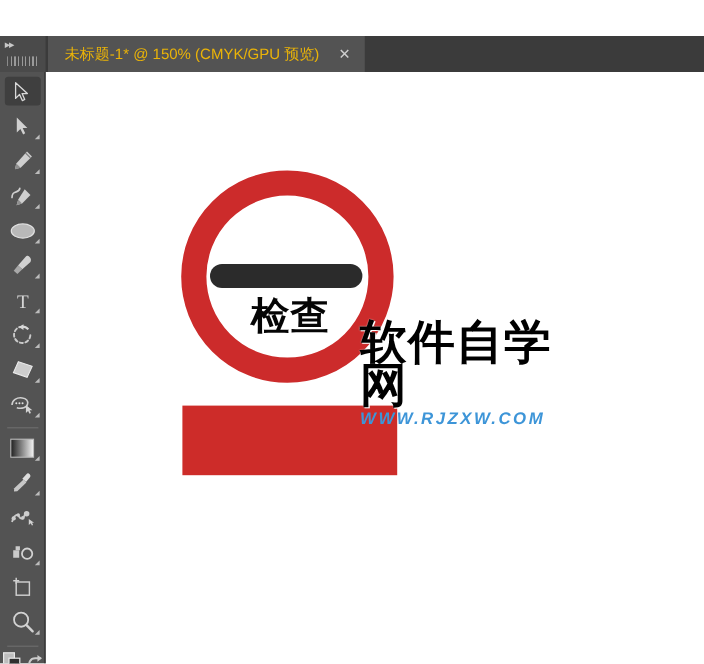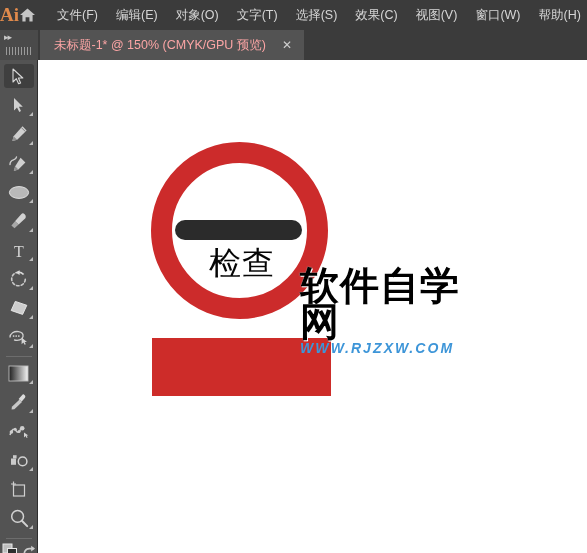--- a/index.html
+++ b/index.html
@@ -84,21 +84,21 @@
   }
   .doc-tab {
     position: absolute; left: 40px; top: 0;
     height: 30px;
     background: #535353;
     display: flex; align-items: center;
     padding: 0 6px 0 14px;
     box-sizing: border-box;
   }
   .doc-tab-title {
-    color: #fca5a5;
+    color: #eab308;
     font-size: 12.5px;
     white-space: nowrap;
   }
   .doc-tab-close {
     margin-left: 16px; margin-right: 6px;
     color: #cfcfcf;
     font-size: 12px;
     font-weight: bold;
     line-height: 1;
     cursor: pointer;
@@ -165,21 +165,21 @@
     background: #2b2b2b;
     border-radius: 10px;
   }
   .sign-text {
     position: absolute;
     left: 155px; top: 186px;
     width: 96px;
     text-align: center;
     color: #050505;
     font-size: 32px;
-    font-weight: normal;
+    font-weight: bold;
     line-height: 34px;
     letter-spacing: 1px;
     font-family: "DejaVu Sans", "Liberation Sans", sans-serif;
   }
 
   
   .red-rect {
     position: absolute;
     left: 113px; top: 278px;
     width: 179px; height: 58px;
@@ -211,40 +211,20 @@
     margin-top: 1px;
     font-family: "Liberation Sans", sans-serif;
     font-style: italic;
   }
 </style>
 </head>
 <body>
 
 <div id="app">
 
-  <div class="menubar">
-    <div class="ai-logo">Ai</div>
-    <div class="home-btn">
-      <svg width="17" height="16" viewBox="0 0 17 16" aria-hidden="true">
-        <path d="M8.5 1.5 L16 8 L13.6 8 L13.6 14.5 L10.4 14.5 L10.4 10.2 L6.6 10.2 L6.6 14.5 L3.4 14.5 L3.4 8 L1 8 Z" fill="#c4c4c4"></path>
-      </svg>
-    </div>
-    <div class="menu-sep"></div>
-    <div class="menu-items">
-      <div class="menu-item">文件(F)</div>
-      <div class="menu-item">编辑(E)</div>
-      <div class="menu-item">对象(O)</div>
-      <div class="menu-item">文字(T)</div>
-      <div class="menu-item">选择(S)</div>
-      <div class="menu-item">效果(C)</div>
-      <div class="menu-item">视图(V)</div>
-      <div class="menu-item">窗口(W)</div>
-      <div class="menu-item">帮助(H)</div>
-    </div>
-  </div>
 
   <div class="tabbar">
     <div class="tabbar-left">
       <div class="dbl-chevron">▸▸</div>
       <div class="panel-grip"></div>
     </div>
     <div class="doc-tab">
       <span class="doc-tab-title">未标题-1* @ 150% (CMYK/GPU 预览)</span>
       <span class="doc-tab-close">✕</span>
     </div>

